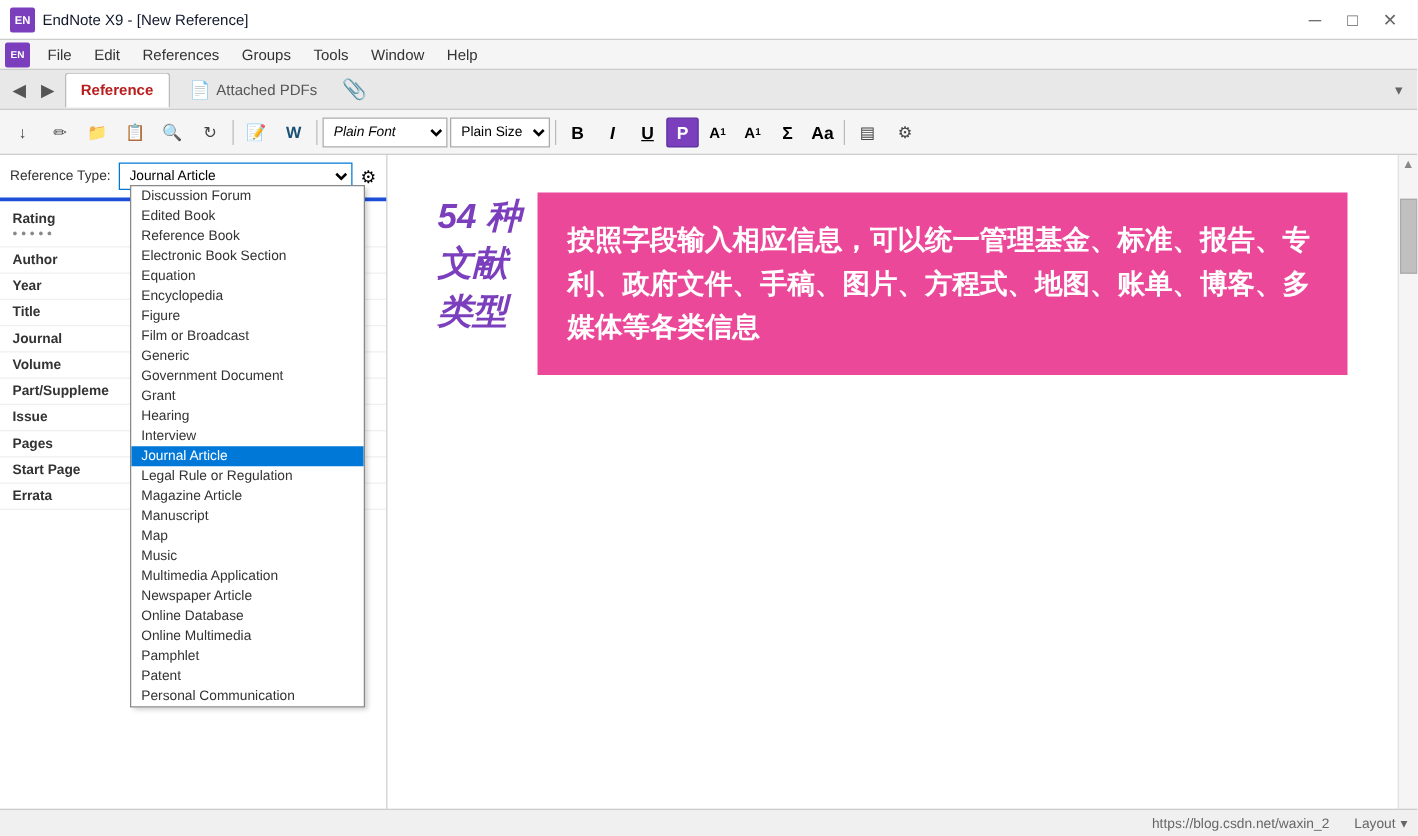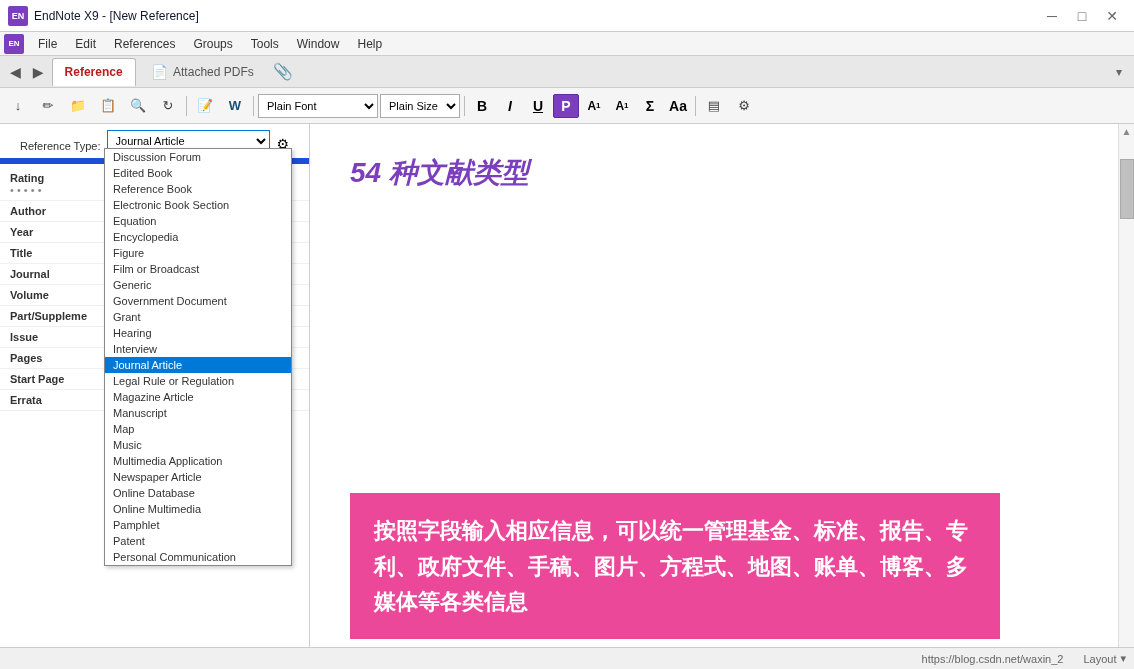--- a/index.html
+++ b/index.html
@@ -97,21 +97,21 @@
     }
     .toolbar-separator { width: 1px; height: 20px; background: #bbb; margin: 0 2px; }
     .toolbar-select {
       height: 24px;
       border: 1px solid #aaa;
       background: white;
       font-size: 11px;
       padding: 0 4px;
       cursor: pointer;
     }
-    .font-select { width: 120px; }
+    .font-select { width: 100px; font-style: italic; }
     .size-select { width: 80px; }
     .format-btn {
       width: 26px;
       height: 24px;
       border: 1px solid transparent;
       background: none;
       cursor: pointer;
       font-weight: bold;
       font-size: 14px;
       border-radius: 2px;
@@ -132,24 +132,24 @@
       width: 310px;
       border-right: 1px solid #ccc;
       background: white;
       display: flex;
       flex-direction: column;
     }
 
     
     .ref-type-row {
       display: flex;
-      align-items: flex-end;
-      padding: 6px 20px;
+      align-items: center;
+      padding: 6px 8px;
       gap: 6px;
-      border-bottom: 6px solid #1d4ed8;
+      border-bottom: 3px solid #1d4ed8;
     }
     .ref-type-label { font-size: 11px; color: #333; white-space: nowrap; }
     .ref-type-select {
       flex: 1;
       height: 22px;
       border: 1px solid #0078d7;
       font-size: 11px;
       background: white;
       padding: 0 4px;
     }
@@ -188,23 +188,23 @@
       border-bottom: 1px solid #f0f0f0;
     }
     .field-label { font-size: 11px; font-weight: bold; color: #333; }
 
     
     .right-panel {
       flex: 1;
       background: white;
       position: relative;
       display: flex;
-      flex-direction: column;
+      flex-direction: row;
       align-items: flex-start;
-      justify-content: space-between;
+      justify-content: flex-start;
       padding: 30px 40px;
     }
 
     .right-scrollbar {
       width: 16px;
       background: #f5f5f5;
       border-left: 1px solid #ddd;
       display: flex;
       flex-direction: column;
       align-items: center;

